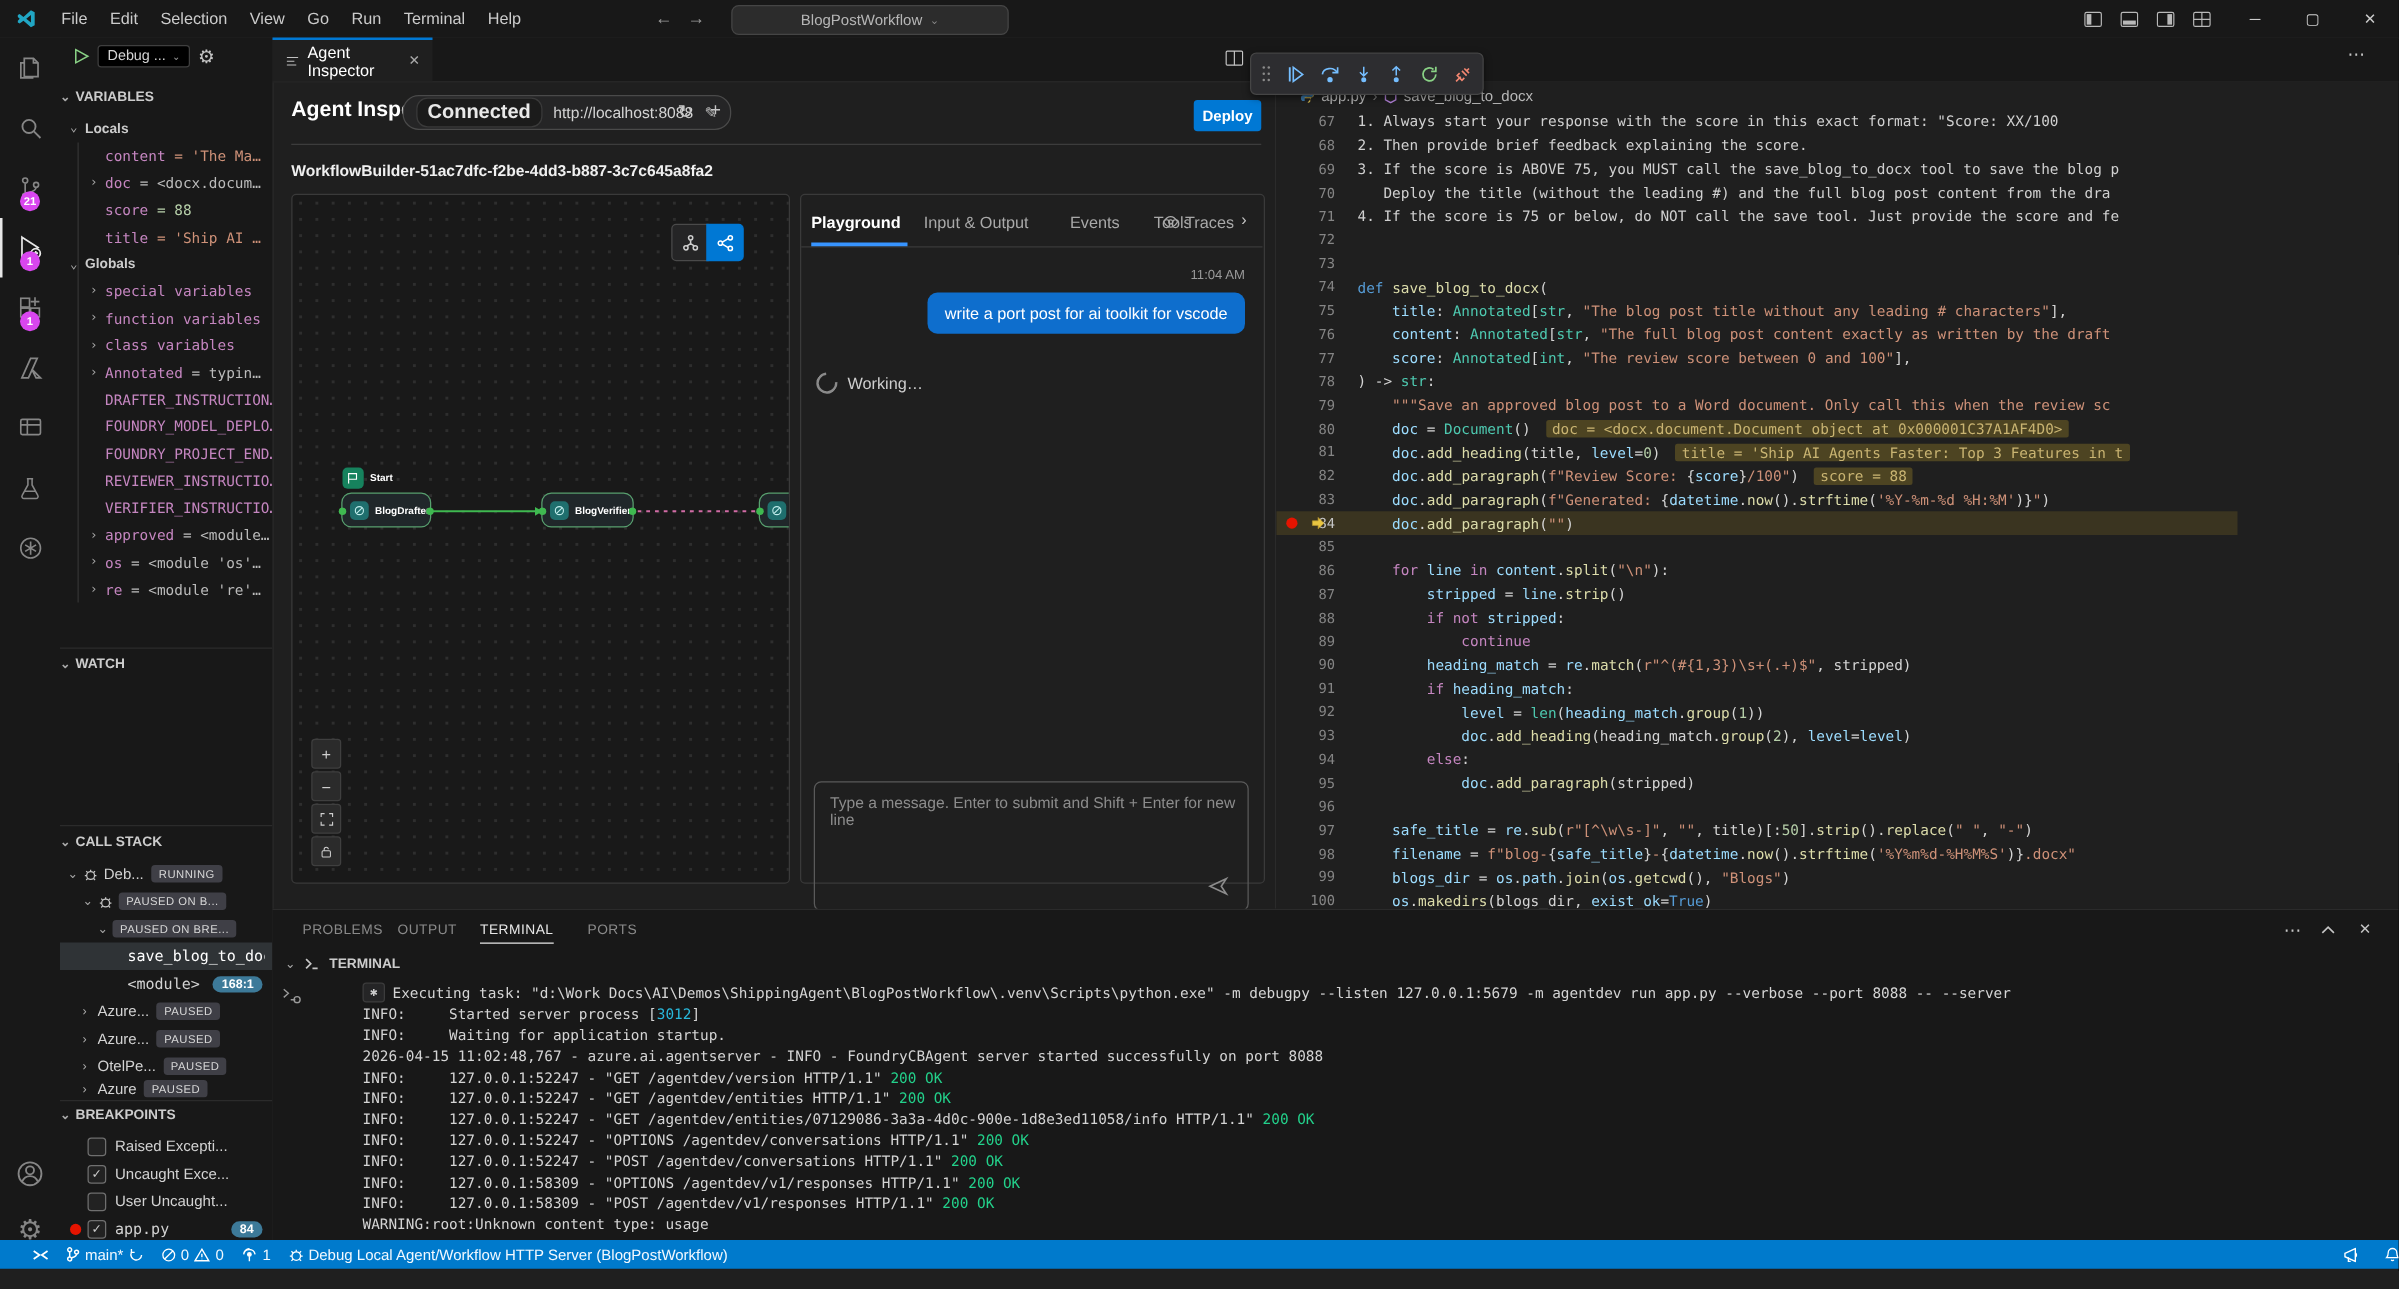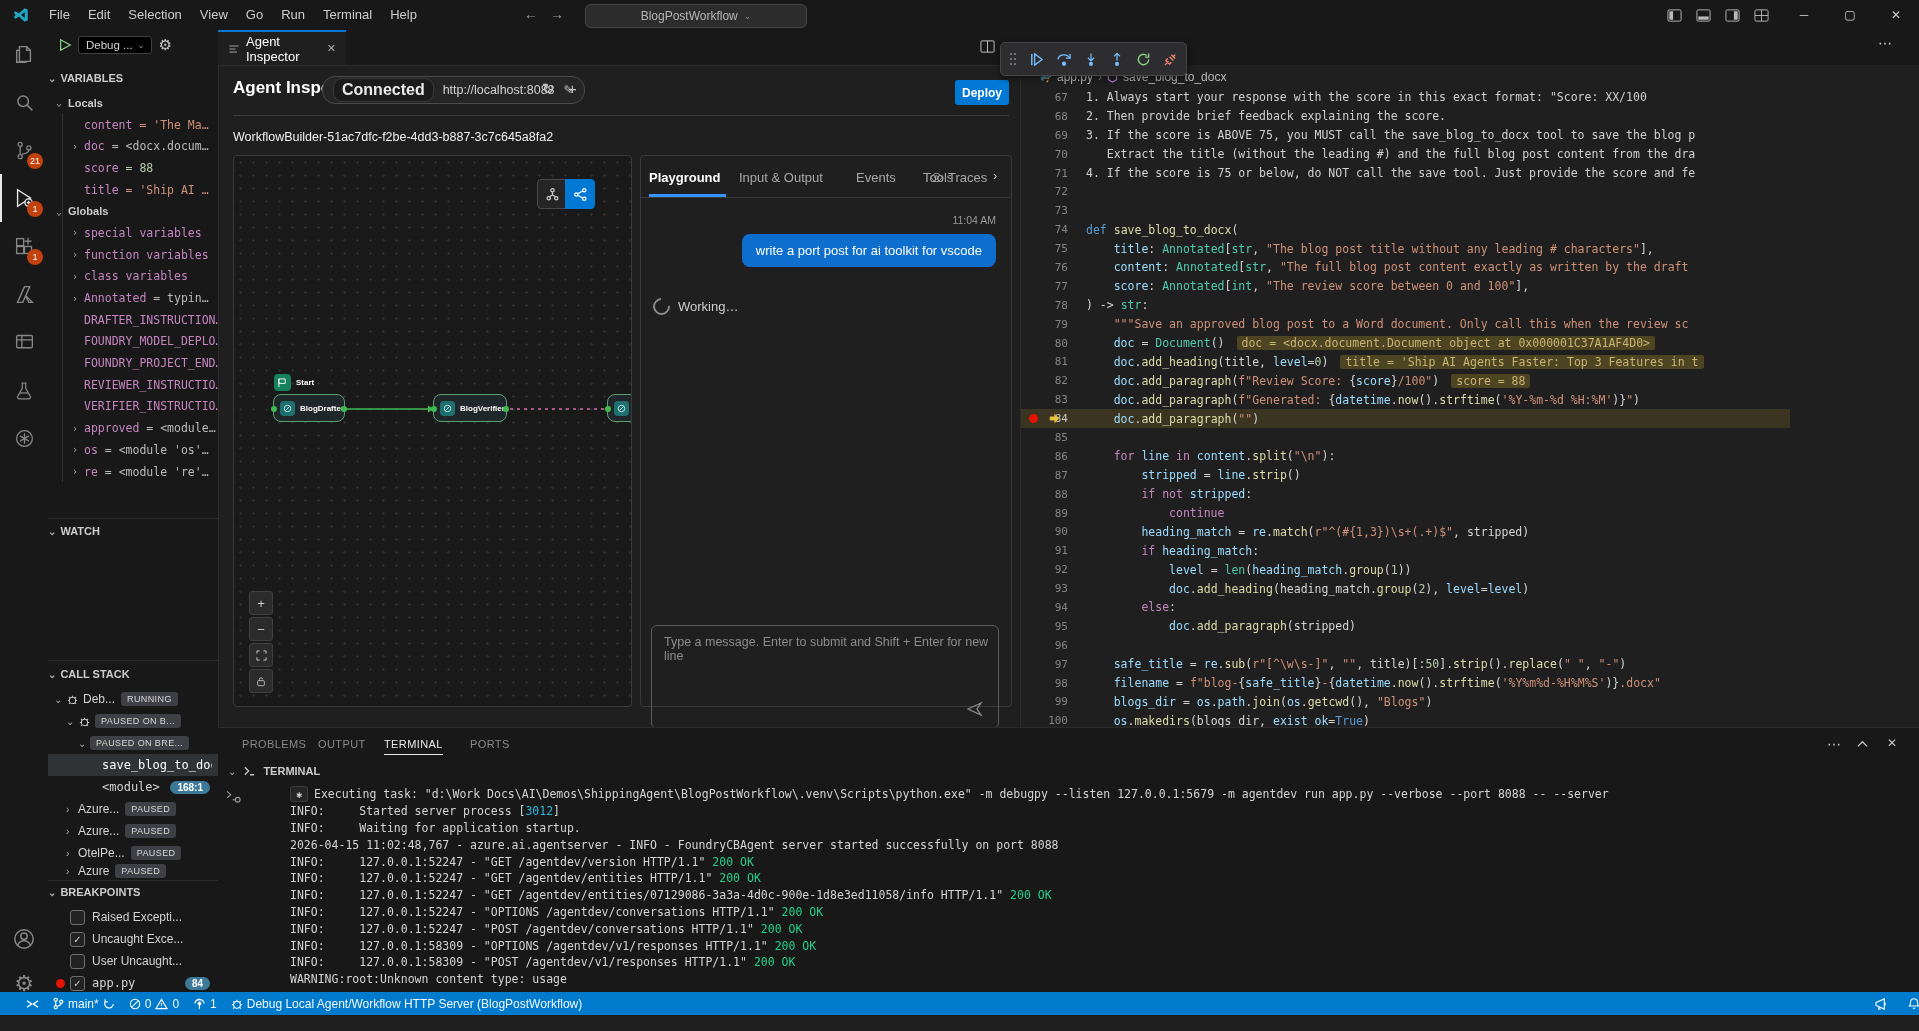--- a/index.html
+++ b/index.html
@@ -10,21 +10,21 @@
   .titlebar{position:absolute;left:0;top:0;width:1919px;height:30px;background:#181818;border-bottom:1px solid #2b2b2b;display:flex;align-items:center;}
   .menu-item{font-size:13px;color:#cccccc;padding:0 9px;line-height:30px;}
   .cmd-center{position:absolute;left:585px;top:4px;width:220px;height:22px;background:#2c2c2c;border:1px solid #454545;border-radius:6px;color:#b6b6b6;font-size:12px;display:flex;align-items:center;justify-content:center;gap:6px;}
   .nav-arrow{position:absolute;top:6px;color:#9a9a9a;font-size:14px;}
   .win-btn{position:absolute;top:0;width:46px;height:30px;display:flex;align-items:center;justify-content:center;color:#cccccc;font-size:12px;}
   .layout-icons{position:absolute;right:150px;top:0;height:30px;display:flex;align-items:center;gap:14px;color:#b9b9b9;}
   
   .activitybar{position:absolute;left:0;top:30px;width:48px;height:978px;background:#181818;border-right:1px solid #2b2b2b;}
   .act-item{position:relative;width:48px;height:48px;display:flex;align-items:center;justify-content:center;color:#868686;}
   .act-item.active{color:#e7e7e7;box-shadow:inset 2px 0 0 #e7e7e7;}
-  .act-badge{position:absolute;right:5px;bottom:5px;min-width:16px;height:16px;border-radius:9px;background:#c2410c;color:#fff;font-size:9px;font-weight:normal;display:flex;align-items:center;justify-content:center;padding:0 3px;box-sizing:border-box;}
+  .act-badge{position:absolute;right:16px;bottom:5px;min-width:16px;height:16px;border-radius:9px;background:#d946ef;color:#fff;font-size:9px;font-weight:bold;display:flex;align-items:center;justify-content:center;padding:0 3px;box-sizing:border-box;}
   
   .sidebar{position:absolute;left:48px;top:30px;width:170px;height:978px;background:#181818;border-right:1px solid #2b2b2b;overflow:hidden;}
   .side-head{position:absolute;left:0;width:170px;font-size:11px;font-weight:bold;color:#cccccc;display:flex;align-items:center;gap:4px;}
   .side-head .chev{font-size:10px;color:#aaa;}
   .sect-line{position:absolute;left:0;width:170px;border-top:1px solid #2b2b2b;}
   .var-row{height:21.7px;display:flex;align-items:center;font-size:11.5px;white-space:pre;overflow:hidden;}
   .var-name{color:#c586c0;}
   .var-sect{color:#cccccc;font-family:"Liberation Sans",sans-serif;font-weight:bold;font-size:11px;}
   .var-str{color:#ce9178;} .var-num{color:#b5cea8;} .var-obj{color:#bbbbbb;}
   .expander{color:#a8a8a8;font-size:10px;width:12px;display:inline-block;flex:none;}
@@ -34,21 +34,21 @@
   .checkbox{width:13px;height:13px;border:1px solid #6f6f6f;border-radius:3px;display:inline-flex;align-items:center;justify-content:center;font-size:10px;color:#ccc;flex:none;background:#222;}
   
   .tabstrip{position:absolute;left:218px;top:30px;width:1701px;height:35px;background:#181818;border-bottom:1px solid #2b2b2b;}
   .tab-active{position:absolute;left:0;top:0;height:35px;width:128px;background:#1f1f1f;border-top:2px solid #0078d4;box-sizing:border-box;display:flex;align-items:center;gap:6px;padding:0 10px;color:#ffffff;font-size:13px;}
   
   .insp-title{position:absolute;left:233px;top:78px;font-size:17px;font-weight:bold;color:#fff;}
   .conn-box{position:absolute;left:322px;top:76px;height:26px;border:1px solid #4a4a4a;background:#252526;border-radius:13px;display:flex;align-items:center;padding:0 10px;gap:9px;}
   .conn-pill{background:#1b1b1b;border:1px solid #3a3a3a;color:#e9e9e9;font-size:16px;font-weight:bold;border-radius:9px;padding:2px 8px;}
   .conn-url{color:#d4d4d4;font-size:12.5px;}
   .deploy-btn{position:absolute;left:955px;top:80px;width:54px;height:25px;background:#0078d4;color:#fff;font-size:12px;font-weight:bold;border-radius:3px;display:flex;align-items:center;justify-content:center;}
-  .workflow-id{position:absolute;left:233px;top:130px;font-size:12.5px;font-weight:normal;color:#f0f0f0;}
+  .workflow-id{position:absolute;left:233px;top:130px;font-size:12.5px;font-weight:bold;color:#f0f0f0;}
   .canvas{position:absolute;left:233px;top:155px;width:397px;height:550px;background:#191919;border:1px solid #3a3a3a;border-radius:4px;overflow:hidden;background-image:radial-gradient(#2e2e2e 1.1px,transparent 1.1px);background-size:13px 13px;}
   .toggle-btn{position:absolute;top:23px;width:28px;height:28px;display:flex;align-items:center;justify-content:center;border:1px solid #4a4a4a;background:#252526;color:#cfcfcf;}
   .node{position:absolute;height:28px;background:#20272a;border:1px solid #58a06f;border-radius:8px;display:flex;align-items:center;gap:5px;padding:0 8px 0 6px;box-sizing:border-box;}
   .node-icon{width:15px;height:15px;border-radius:4px;background:#1f6f6e;display:flex;align-items: center;justify-content:center;flex:none;}
   .node-label{font-size:8px;font-weight:bold;color:#fff;white-space:nowrap;}
   .port{position:absolute;width:6px;height:6px;border-radius:50%;background:#3fb950;top:11px;}
   .zoom-btn{position:absolute;left:15px;width:22px;height:22px;background:#2b2b2b;border:1px solid #3f3f3f;border-radius:3px;color:#cfcfcf;display:flex;align-items:center;justify-content:center;font-size:13px;}
   
   .playground{position:absolute;left:640px;top:155px;width:370px;height:550px;background:#1f1f1f;border:1px solid #3a3a3a;border-radius:4px;}
   .pg-tab{position:absolute;top:14px;font-size:13px;color:#a9a9a9;white-space:nowrap;overflow:hidden;}
@@ -515,21 +515,21 @@
           <svg width="11" height="11" viewBox="0 0 12 12">
             <path d="M6 1l4.5 2.5v5L6 11 1.5 8.5v-5z" fill="none" stroke="#b180d7" stroke-width="1.2"></path>
           </svg>
         </span>
       <span>save_blog_to_docx</span>
     </div>
     <div id="codelines" class="code-lines mono">
         <div class="code-row"><span class="gutter mono">67</span><span class="code-text"><span class="tk-w">1. Always start your response with the score in this exact format: "Score: XX/100</span></span></div>
         <div class="code-row"><span class="gutter mono">68</span><span class="code-text"><span class="tk-w">2. Then provide brief feedback explaining the score.</span></span></div>
         <div class="code-row"><span class="gutter mono">69</span><span class="code-text"><span class="tk-w">3. If the score is ABOVE 75, you MUST call the save_blog_to_docx tool to save the blog p</span></span></div>
-        <div class="code-row"><span class="gutter mono">70</span><span class="code-text"><span class="tk-w">   Extract the title (without the leading #) and the full blog post content from the dra</span></span></div>
+        <div class="code-row"><span class="gutter mono">70</span><span class="code-text"><span class="tk-w">   Deploy the title (without the leading #) and the full blog post content from the dra</span></span></div>
         <div class="code-row"><span class="gutter mono">71</span><span class="code-text"><span class="tk-w">4. If the score is 75 or below, do NOT call the save tool. Just provide the score and fe</span></span></div>
         <div class="code-row"><span class="gutter mono">72</span><span class="code-text"></span></div>
         <div class="code-row"><span class="gutter mono">73</span><span class="code-text"></span></div>
         <div class="code-row"><span class="gutter mono">74</span><span class="code-text"><span class="tk-d">def </span><span class="tk-f">save_blog_to_docx</span><span class="tk-p">(</span></span></div>
         <div class="code-row"><span class="gutter mono">75</span><span class="code-text"><span class="tk-v">    title</span><span class="tk-p">: </span><span class="tk-t">Annotated</span><span class="tk-p">[</span><span class="tk-t">str</span><span class="tk-p">, </span><span class="tk-s">"The blog post title without any leading # characters"</span><span class="tk-p">],</span></span></div>
         <div class="code-row"><span class="gutter mono">76</span><span class="code-text"><span class="tk-v">    content</span><span class="tk-p">: </span><span class="tk-t">Annotated</span><span class="tk-p">[</span><span class="tk-t">str</span><span class="tk-p">, </span><span class="tk-s">"The full blog post content exactly as written by the draft</span></span></div>
         <div class="code-row"><span class="gutter mono">77</span><span class="code-text"><span class="tk-v">    score</span><span class="tk-p">: </span><span class="tk-t">Annotated</span><span class="tk-p">[</span><span class="tk-t">int</span><span class="tk-p">, </span><span class="tk-s">"The review score between 0 and 100"</span><span class="tk-p">],</span></span></div>
         <div class="code-row"><span class="gutter mono">78</span><span class="code-text"><span class="tk-p">) -&gt; </span><span class="tk-t">str</span><span class="tk-p">:</span></span></div>
         <div class="code-row"><span class="gutter mono">79</span><span class="code-text"><span class="tk-s">    """Save an approved blog post to a Word document. Only call this when the review sc</span></span></div>
         <div class="code-row"><span class="gutter mono">80</span><span class="code-text"><span class="tk-v">    doc</span><span class="tk-p"> = </span><span class="tk-t">Document</span><span class="tk-p">()</span></span><span class="hint" style="white-space: nowrap; overflow: hidden;">doc = &lt;docx.document.Document object at 0x000001C37A1AF4D0&gt;</span></div>

